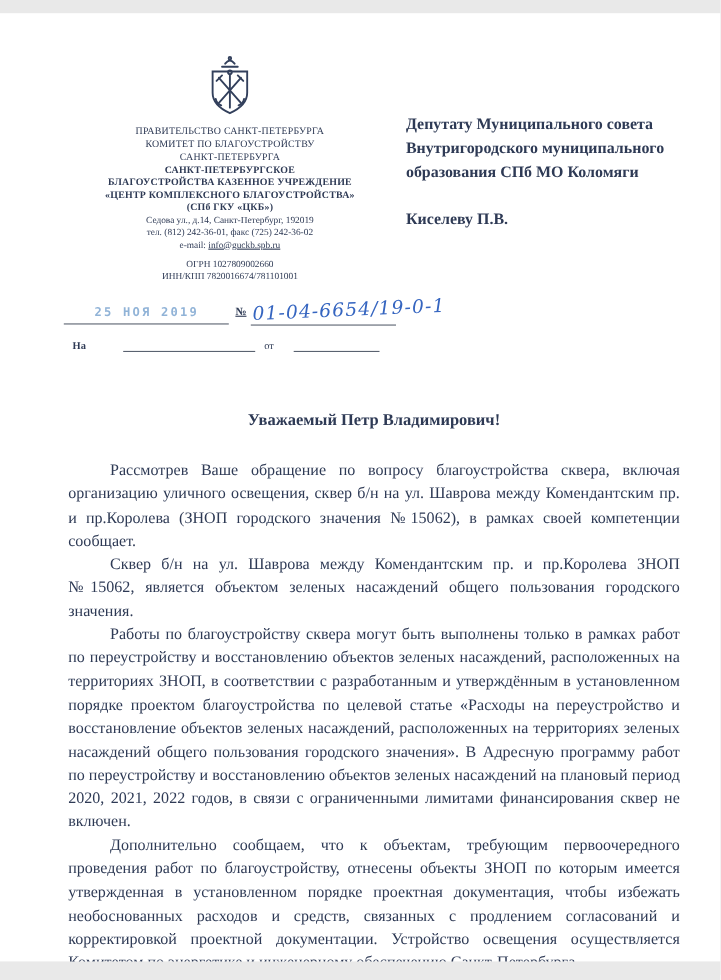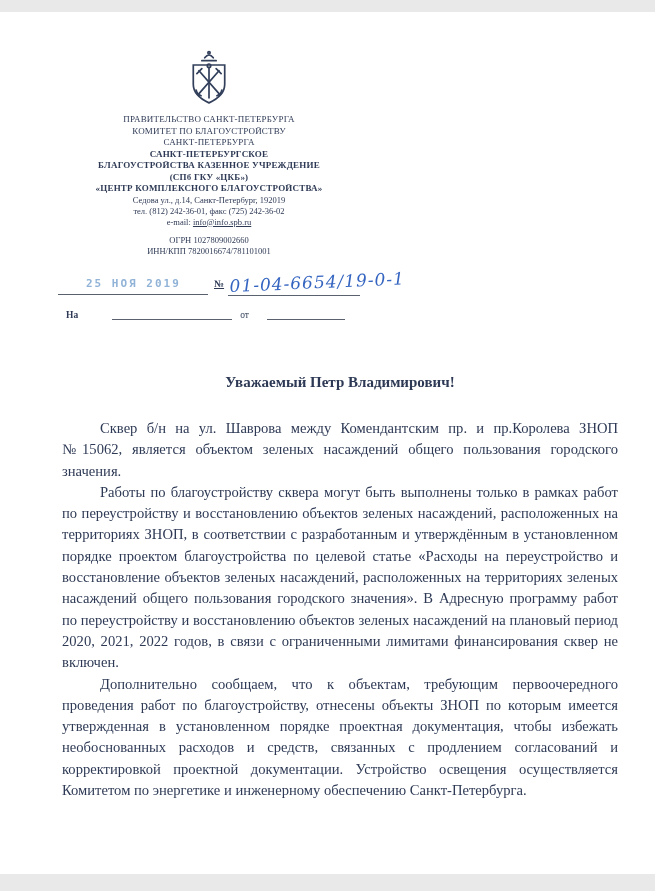--- a/index.html
+++ b/index.html
@@ -92,26 +92,26 @@
         <path d="M32 25 v42"></path>
         <circle cx="32" cy="22" r="2.4"></circle>
       </g>
     </svg>
 
     <div class="org-line">ПРАВИТЕЛЬСТВО САНКТ-ПЕТЕРБУРГА</div>
     <div class="org-line">КОМИТЕТ ПО БЛАГОУСТРОЙСТВУ</div>
     <div class="org-line">САНКТ-ПЕТЕРБУРГА</div>
     <div class="org-line bold">САНКТ-ПЕТЕРБУРГСКОЕ</div>
     <div class="org-line bold">БЛАГОУСТРОЙСТВА КАЗЕННОЕ УЧРЕЖДЕНИЕ</div>
+    <div class="org-line bold">«ЦЕНТР КОМПЛЕКСНОГО БЛАГОУСТРОЙСТВА»</div>
     <div class="org-line bold">(СПб ГКУ «ЦКБ»)</div>
-    <div class="org-line bold">«ЦЕНТР КОМПЛЕКСНОГО БЛАГОУСТРОЙСТВА»</div>
 
     <div class="addr-line">Седова ул., д.14, Санкт-Петербург, 192019</div>
     <div class="addr-line">тел. (812) 242-36-01, факс (725) 242-36-02</div>
-    <div class="addr-line"><span>e-mail: </span><a href="#">info@info.spb.ru</a></div>
+    <div class="addr-line"><span>e-mail: </span><a href="#">info@guckb.spb.ru</a></div>
 
     <div class="addr-line reg-block">ОГРН 1027809002660</div>
     <div class="addr-line">ИНН/КПП 7820016674/781101001</div>
 
     <div class="ref-row">
       <div class="ref-seg1">
         <span class="stamp">25 НОЯ 2019</span>
       </div>
       <span class="num-label">№</span>
       <div class="ref-seg2">
@@ -120,22 +120,29 @@
     </div>
 
     <div class="na-row">
       <span class="na-label">На</span>
       <span class="blank1"></span>
       <span class="ot-label">от</span>
       <span class="blank2"></span>
     </div>
   </div>
 
+  <div class="recipient">
+    <div>Депутату Муниципального совета</div>
+    <div>Внутригородского муниципального</div>
+    <div>образования СПб МО Коломяги</div>
+    <div class="recipient-name">Киселеву П.В.</div>
+  </div>
 
   <div class="salutation">Уважаемый Петр Владимирович!</div>
 
   <div class="body-text">
+    <p>Рассмотрев Ваше обращение по вопросу благоустройства сквера, включая организацию уличного освещения, сквер б/н на ул. Шаврова между Комендантским пр. и пр.Королева (ЗНОП городского значения №15062), в рамках своей компетенции сообщает.</p>
     <p>Сквер б/н на ул. Шаврова между Комендантским пр. и пр.Королева ЗНОП №15062, является объектом зеленых насаждений общего пользования городского значения.</p>
     <p>Работы по благоустройству сквера могут быть выполнены только в рамках работ по переустройству и восстановлению объектов зеленых насаждений, расположенных на территориях ЗНОП, в соответствии с разработанным и утверждённым в установленном порядке проектом благоустройства по целевой статье «Расходы на переустройство и восстановление объектов зеленых насаждений, расположенных на территориях зеленых насаждений общего пользования городского значения». В Адресную программу работ по переустройству и восстановлению объектов зеленых насаждений на плановый период 2020, 2021, 2022 годов, в связи с ограниченными лимитами финансирования сквер не включен.</p>
     <p>Дополнительно сообщаем, что к объектам, требующим первоочередного проведения работ по благоустройству, отнесены объекты ЗНОП по которым имеется утвержденная в установленном порядке проектная документация, чтобы избежать необоснованных расходов и средств, связанных с продлением согласований и корректировкой проектной документации. Устройство освещения осуществляется Комитетом по энергетике и инженерному обеспечению Санкт-Петербурга.</p>
   </div>
 
 </div>
 
 </body></html>

